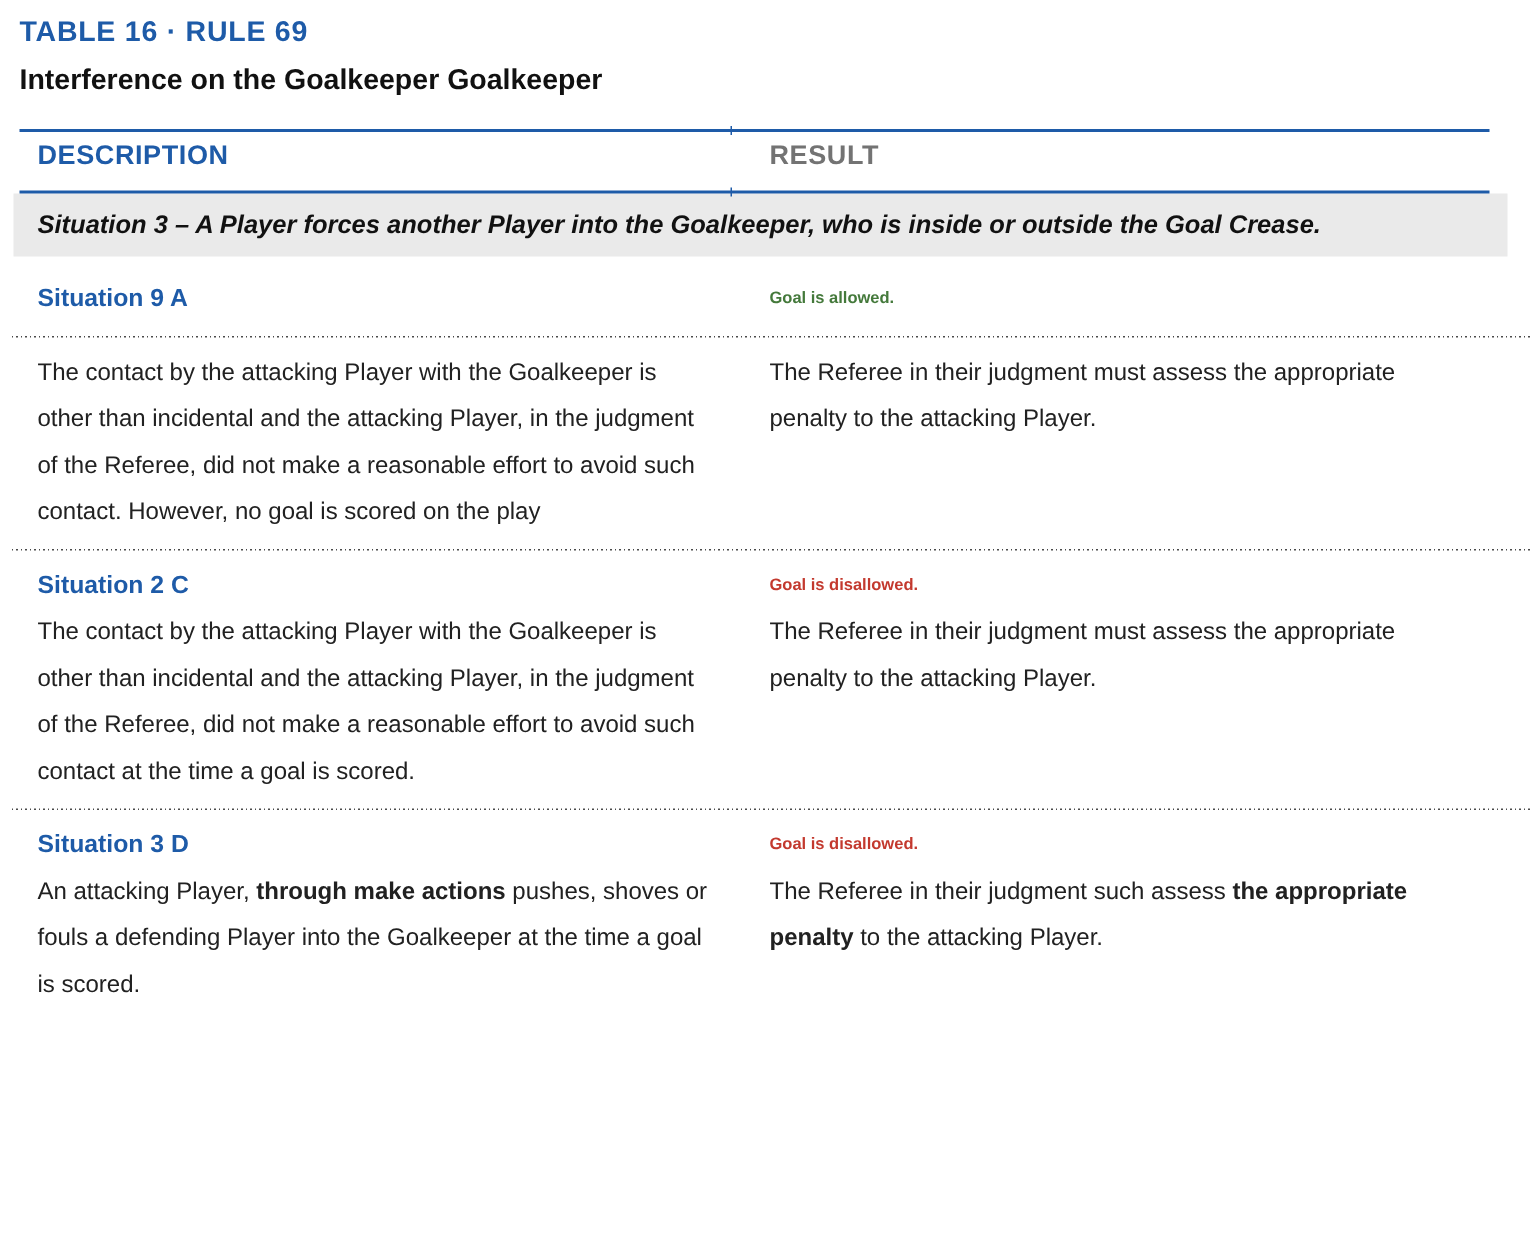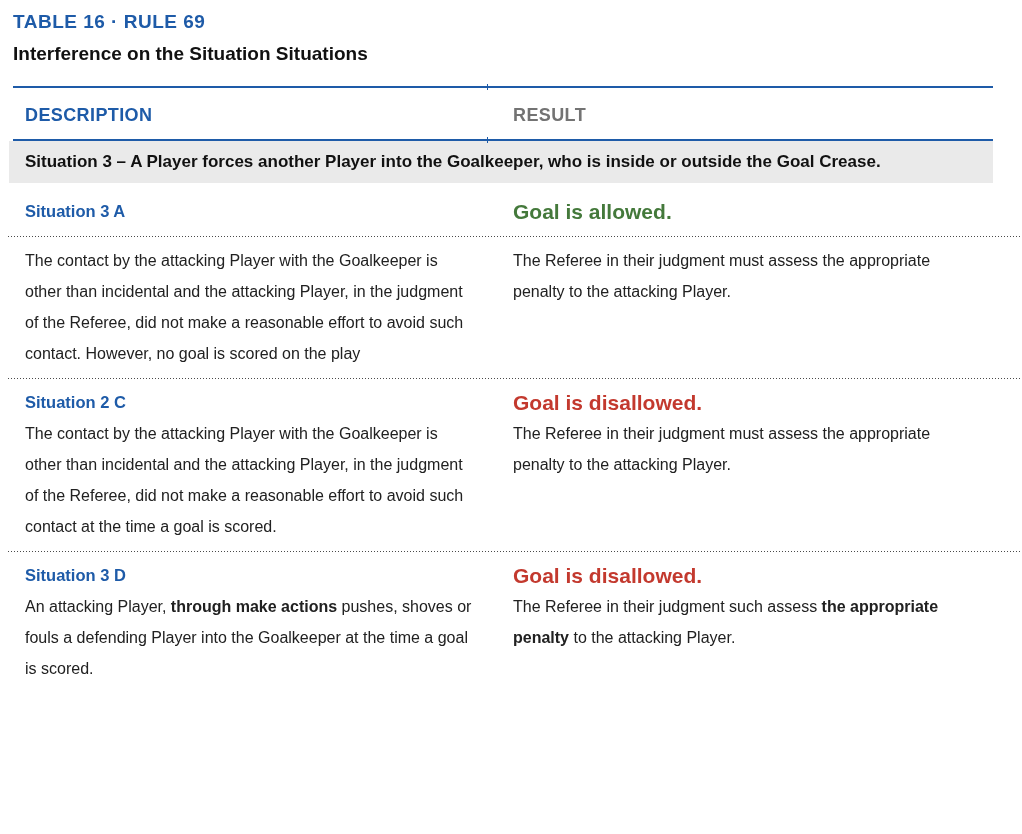--- a/index.html
+++ b/index.html
@@ -45,38 +45,39 @@
     width: 1px;
     height: 6px;
     background: var(--accent, #1E5BA8);
   }
 
   .header-row {
     margin-left: 8px;
     width: 1014px;
     display: grid;
     grid-template-columns: 505px auto;
-    padding: 16px 0 13px 0;
+    padding: 4px 0 13px 0;
     font-size: 18px;
     line-height: 22px;
     font-weight: 700;
     letter-spacing: 0.4px;
   }
   .header-desc { padding-left: 17px; color: var(--accent, #1E5BA8); }
   .header-result { color: #737373; }
 
   .banner {
     margin-left: 9px;
     width: 968px;
     background: var(--banner-bg, #EAEAEA);
-    padding: 10px 0 10px 16px;
+    padding: 10px 12px 10px 16px;
     font-size: 17px;
     line-height: 22px;
     font-weight: 700;
     color: #111111;
+    font-style: italic;
   }
 
   .rows { margin-left: 8px; width: 1014px; }
   .row {
     display: grid;
     grid-template-columns: 505px auto;
     padding: 8px 0 10px 0;
     position: relative;
   }
   .row:first-child { padding-top: 13px; }
@@ -93,50 +94,50 @@
   .situation-title {
     font-weight: 700;
     font-size: 16.5px;
     line-height: 31px;
     color: var(--accent, #1E5BA8);
   }
   .para { white-space: pre-line; color: var(--body-text, #212121); }
   .para .b { font-weight: 700; }
   .status {
     font-weight: 700;
-    font-size: 21px;
+    font-size: 11px;
     line-height: 31px;
   }
 </style>
 </head>
 <body>
 
 <div class="doc">
   <div class="kicker">TABLE 16 · RULE 69</div>
-  <div class="doc-title">Interference on the Situation Situations</div>
+  <div class="doc-title">Interference on the Goalkeeper Goalkeeper</div>
 
   <div class="rule rule-top">
     <span class="tick"></span>
   </div>
 
   <div class="header-row">
     <div class="header-desc">DESCRIPTION</div>
     <div class="header-result">RESULT</div>
   </div>
 
   <div class="rule">
     <span class="tick"></span>
   </div>
 
   <div class="banner">Situation 3 – A Player forces another Player into the Goalkeeper, who is inside or outside the Goal Crease.</div>
 
   <div class="rows" id="rows">
       <div class="row">
         <div class="cell desc">
-          <div class="situation-title">Situation 3 A</div>
+          <div class="situation-title">Situation 9 A</div>
         </div>
         <div class="cell result">
           <div class="status" style="color: rgb(68, 121, 59);">Goal is allowed.</div>
         </div>
       </div>
       <div class="row">
         <div class="cell desc">
           <div class="para"><span>The contact by the attacking Player with the Goalkeeper is
 other than incidental and the attacking Player, in the judgment
 of the Referee, did not make a reasonable effort to avoid such

